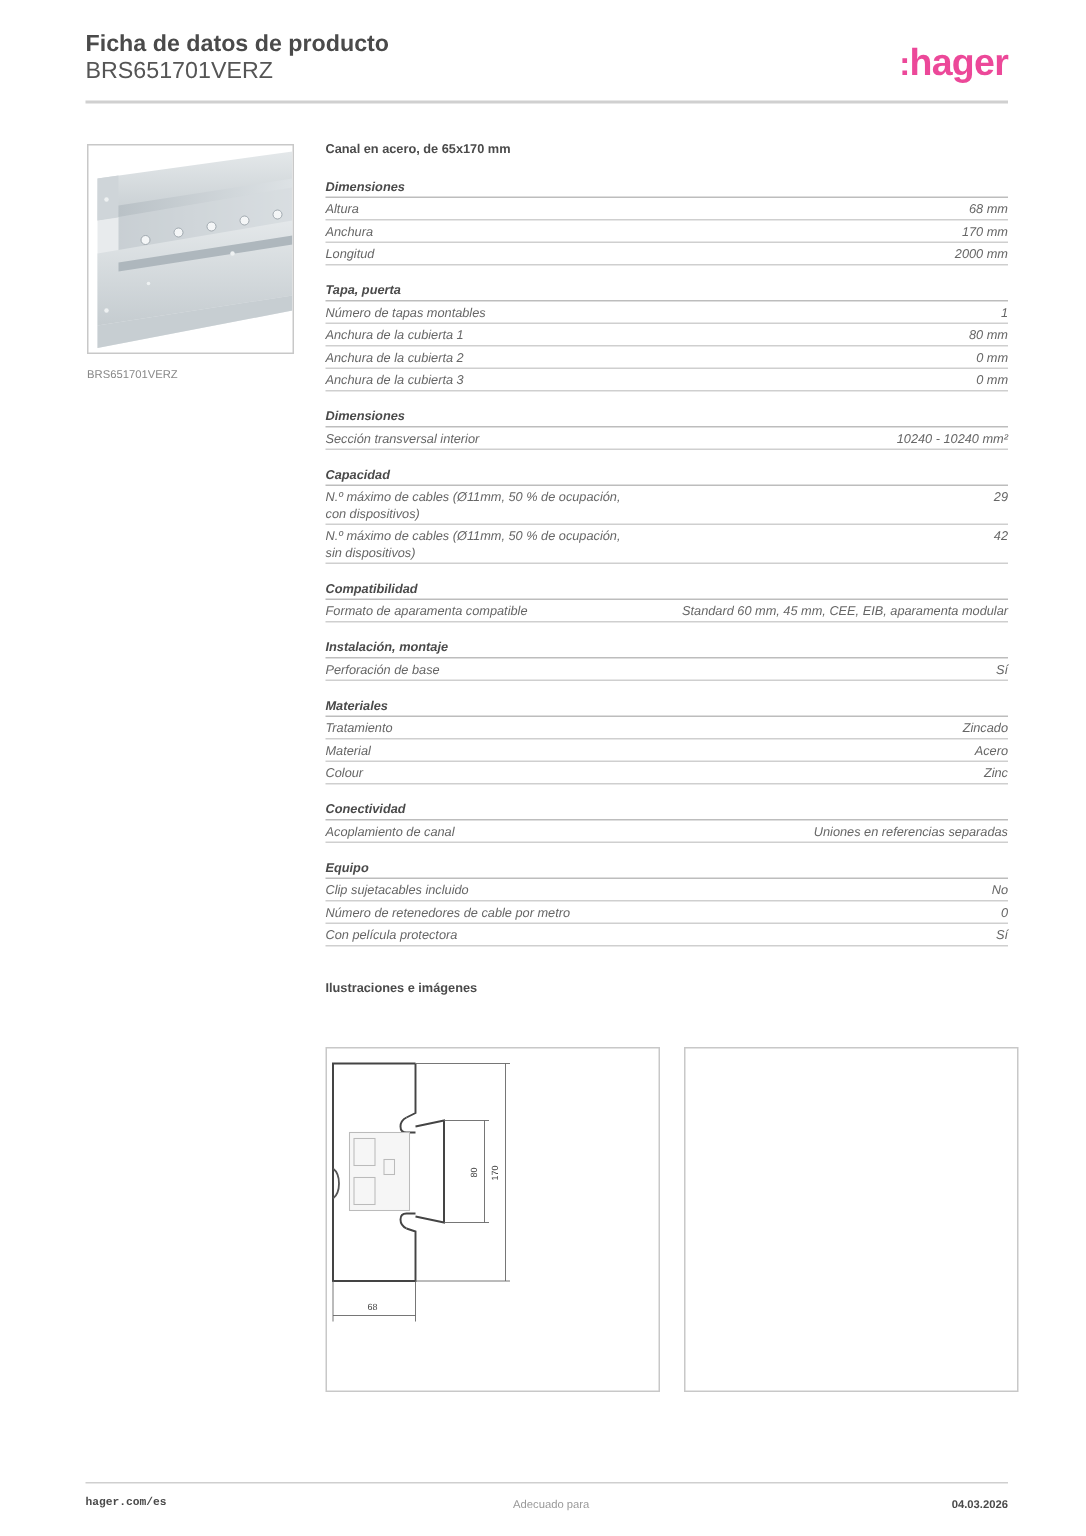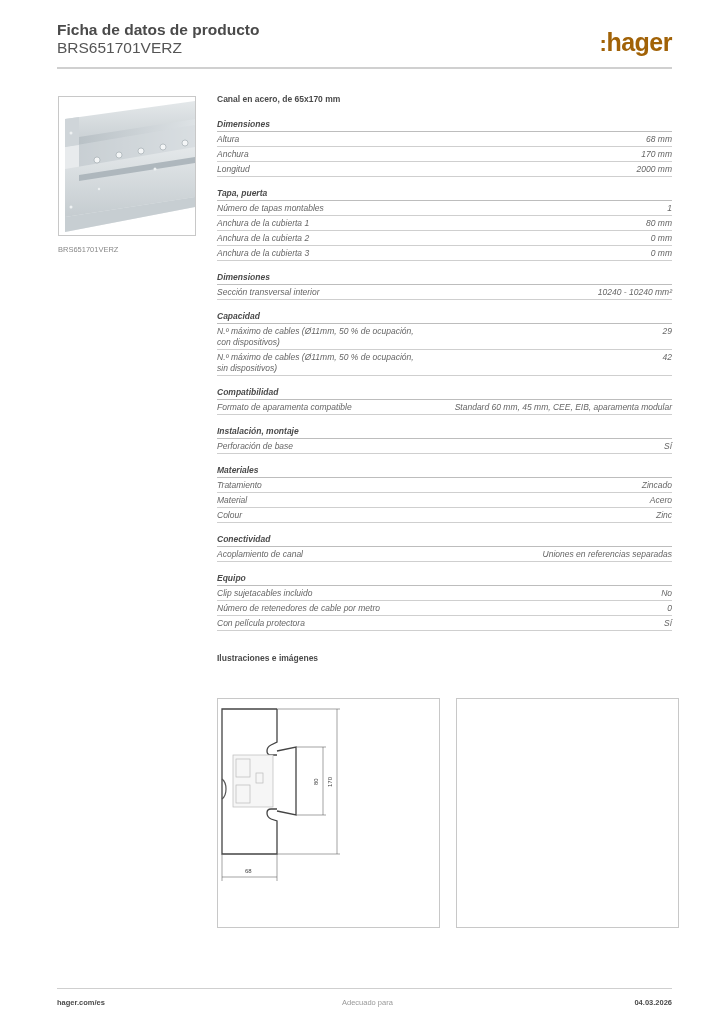--- a/index.html
+++ b/index.html
@@ -1,20 +1,20 @@
 <!DOCTYPE html>
 <html><head>
 <meta charset="utf-8">
 <style>
   html, body { margin: 0; padding: 0; background: #fff; }
   body { width: 724px; height: 1024px; position: relative; font-family: "Liberation Sans", sans-serif; color: #555; overflow: hidden; }
   .header { position: absolute; left: 57px; top: 20px; width: 615px; }
   .h-title { font-size: 15.5px; font-weight: bold; color: #4a4a4a; line-height: 19px; }
   .h-sub { font-size: 15.5px; color: #555; line-height: 18px; }
-  .logo { position: absolute; right: 0; top: 8px; font-size: 25px; font-weight: bold; letter-spacing: -0.5px; color: #a16207; }
+  .logo { position: absolute; right: 0; top: 8px; font-size: 25px; font-weight: bold; letter-spacing: -0.5px; color: #ec4899; }
   .logo .dot { font-size: 22px; }
   .hr-top { position: absolute; left: 57px; top: 67px; width: 615px; height: 2px; background: #d0d0d0; }
 
   .thumb { position: absolute; left: 58px; top: 96px; width: 138px; height: 140px; border: 1px solid #c8c8c8; box-sizing: border-box; overflow: hidden; background: #fff; }
   .thumb-caption { position: absolute; left: 58px; top: 245px; font-size: 7.5px; color: #888; }
 
   .main { position: absolute; left: 217px; top: 94px; width: 455px; }
   .product-desc { font-size: 8.5px; font-weight: bold; color: #4a4a4a; height: 14px; }
   .tech-title { font-size: 8.5px; font-weight: bold; color: #4a4a4a; margin-top: 20px; height: 14px; }
   .section { margin-top: 10px; font-style: italic; }
@@ -24,21 +24,21 @@
   .row .k { max-width: 200px; }
   .row .v { text-align: center; }
   .ill-title { font-size: 8.5px; font-weight: bold; color: #4a4a4a; margin-top: 22px; }
 
   .ill-box { position: absolute; top: 698px; width: 223px; height: 230px; border: 1px solid #c8c8c8; box-sizing: border-box; background: #fff; }
   .ill-left { left: 217px; }
   .ill-right { left: 456px; }
 
   .hr-bottom { position: absolute; left: 57px; top: 988px; width: 615px; height: 1px; background: #cfcfcf; }
   .footer { position: absolute; left: 57px; top: 998px; width: 615px; font-size: 7.5px; display: flex; justify-content: space-between; }
-  .f-left { font-weight: bold; color: #4a4a4a; }
+  .f-left { font-weight: bold; color: #4a4a4a; font-family: Liberation Mono, monospace; }
   .f-center { color: #999; position: absolute; left: 285px; }
   .f-right { font-weight: bold; color: #4a4a4a; }
 </style>
 </head>
 <body>
 
 <div class="header">
   <div class="h-title">Ficha de datos de producto</div>
   <div class="h-sub">BRS651701VERZ</div>
   <div class="logo"><span class="dot">:</span><span>hager</span></div>

